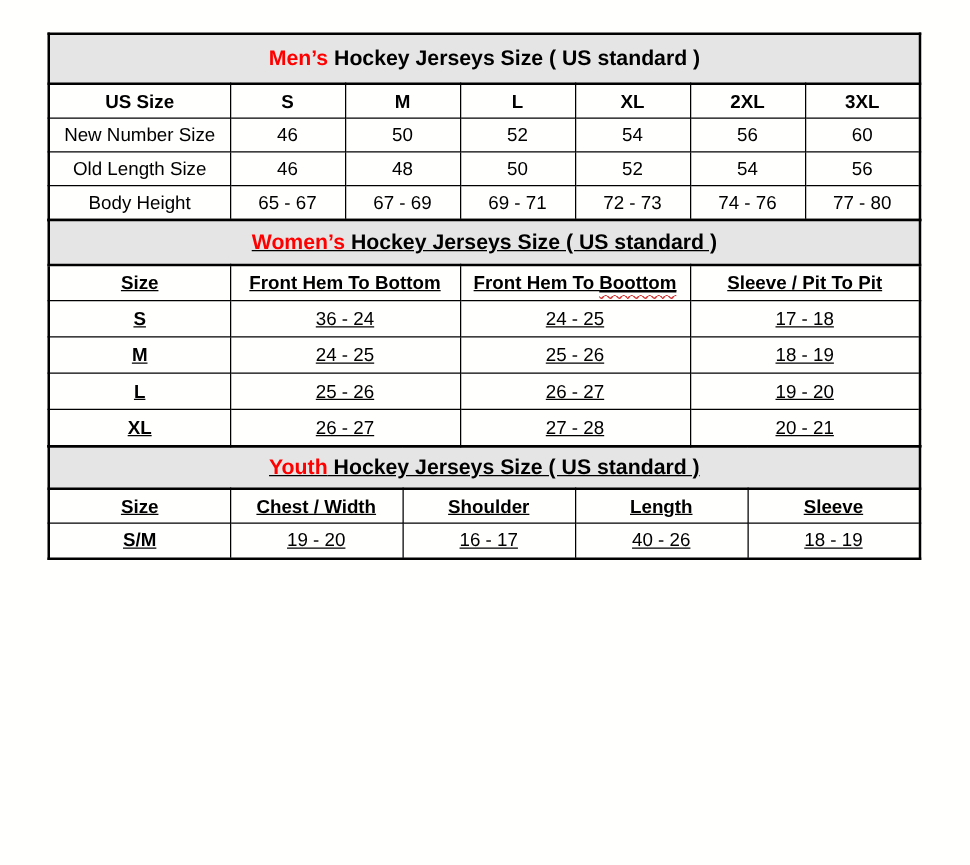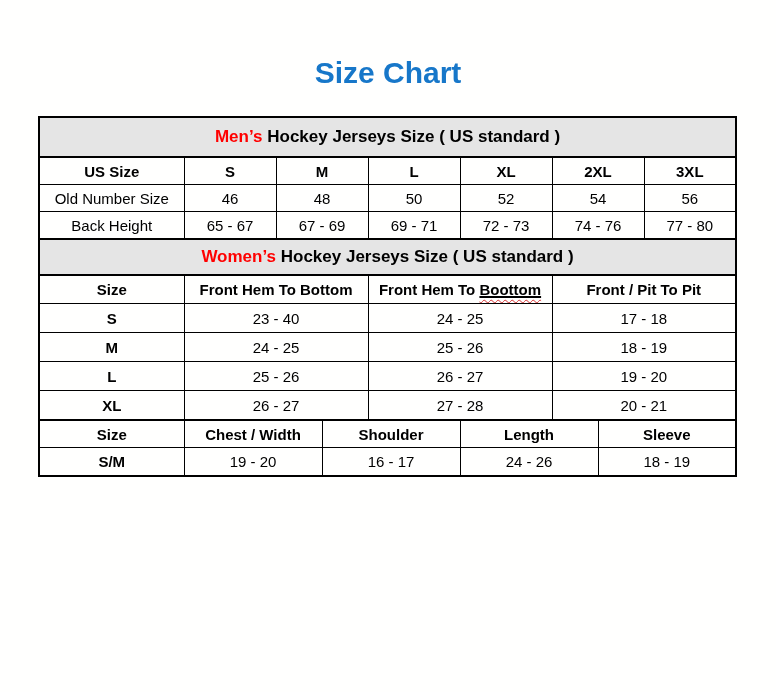--- a/index.html
+++ b/index.html
@@ -28,20 +28,21 @@
     width: 697px;
   }
   table.sec {
     border-collapse: collapse;
     table-layout: fixed;
     width: 697px;
     border: 2px solid #000;
   }
   table.sec + table.sec {
     margin-top: -2px; 
+    text-decoration: underline;
   }
   table.sec th, table.sec td {
     border: 1.5px solid #000;
     text-align: center;
     vertical-align: middle;
     padding: 0 2px;
     font-size: 15px;
     white-space: nowrap;
     overflow: hidden;
   }
@@ -80,21 +81,20 @@
     text-decoration: underline wavy #d43131;
     text-decoration-thickness: 1px;
     text-underline-offset: 4px;
   }
 </style>
 </head>
 <body>
 
 <div class="page">
 
-  <h1 class="page-title">Size Chart</h1>
 
   <div class="tables-wrap">
 
     <table class="sec mens">
       <colgroup>
         <col style="width:145px">
           <col style="width:92px">
           <col style="width:92px">
           <col style="width:92px">
           <col style="width:92px">
@@ -108,30 +108,39 @@
       <tr>
         <th>US Size</th>
         <th>S</th>
         <th>M</th>
         <th>L</th>
         <th>XL</th>
         <th>2XL</th>
         <th>3XL</th>
       </tr>
       <tr>
-        <td class="rowlabel">Old Number Size</td>
+        <td class="rowlabel">New Number Size</td>
+        <td>46</td>
+        <td>50</td>
+        <td>52</td>
+        <td>54</td>
+        <td>56</td>
+        <td>60</td>
+      </tr>
+      <tr>
+        <td class="rowlabel">Old Length Size</td>
         <td>46</td>
         <td>48</td>
         <td>50</td>
         <td>52</td>
         <td>54</td>
         <td>56</td>
       </tr>
       <tr>
-        <td class="rowlabel">Back Height</td>
+        <td class="rowlabel">Body Height</td>
         <td>65 - 67</td>
         <td>67 - 69</td>
         <td>69 - 71</td>
         <td>72 - 73</td>
         <td>74 - 76</td>
         <td>77 - 80</td>
       </tr>
     </tbody>
       </table>
 
@@ -143,25 +152,25 @@
           <col style="width:184px">
       </colgroup>
       <tbody>
           <tr class="band">
         <td colspan="4"><span class="hl">Women’s</span><span> Hockey Jerseys Size ( US standard )</span></td>
       </tr>
       <tr>
         <th>Size</th>
         <th>Front Hem To Bottom</th>
         <th><span>Front Hem To </span><span class="u-black"><span class="u-wavy">Boottom</span></span></th>
-        <th>Front / Pit To Pit</th>
+        <th>Sleeve / Pit To Pit</th>
       </tr>
       <tr>
         <td class="rowlabel">S</td>
-        <td>23 - 40</td>
+        <td>36 - 24</td>
         <td>24 - 25</td>
         <td>17 - 18</td>
       </tr>
       <tr>
         <td class="rowlabel">M</td>
         <td>24 - 25</td>
         <td>25 - 26</td>
         <td>18 - 19</td>
       </tr>
       <tr>
@@ -181,31 +190,34 @@
 
     <table class="sec youth">
       <colgroup>
         <col style="width:145px">
           <col style="width:138px">
           <col style="width:138px">
           <col style="width:138px">
           <col style="width:138px">
       </colgroup>
       <tbody>
+          <tr class="band">
+        <td colspan="5"><span class="hl">Youth</span><span> Hockey Jerseys Size ( US standard )</span></td>
+      </tr>
       <tr>
         <th>Size</th>
         <th>Chest / Width</th>
         <th>Shoulder</th>
         <th>Length</th>
         <th>Sleeve</th>
       </tr>
       <tr>
         <td class="rowlabel">S/M</td>
         <td>19 - 20</td>
         <td>16 - 17</td>
-        <td>24 - 26</td>
+        <td>40 - 26</td>
         <td>18 - 19</td>
       </tr>
     </tbody>
       </table>
 
   </div>
 </div>
 
 </body></html>

